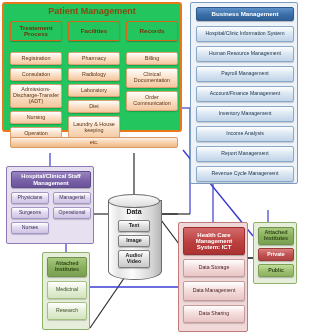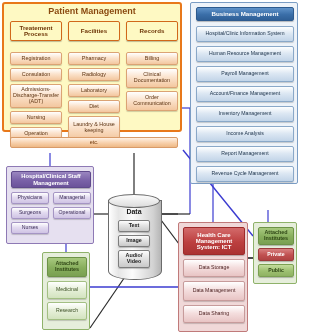--- a/index.html
+++ b/index.html
@@ -7,21 +7,21 @@
        font-family:"Liberation Sans",sans-serif;position:relative;overflow:hidden;}
   #root{position:absolute;inset:0;}
   .panel{position:absolute;box-sizing:border-box;}
 
   
   .chip{box-sizing:border-box;display:flex;align-items:center;justify-content:center;
         text-align:center;border-radius:2px;line-height:1.05;}
 
   
   .pm{left:2px;top:2px;width:180px;height:130px;border:2px solid #e8781a;
-      background:#fef9c3;border-radius:3px;}
+      background:#22c55e;border-radius:3px;}
   .pm-title{position:absolute;left:0;right:0;top:2px;height:13px;
             font-size:9px;font-weight:bold;color:#8a4a10;text-align:center;}
   .o-head{background:linear-gradient(180deg,#f7a košice 0%,#ef8b2c 50%,#e2761a 100%);
           border:1px solid #d1681a;color:#6e3608;font-weight:bold;font-size:6.2px;
           box-shadow:0 1px 1px rgba(0,0,0,.25);}
   .o-item{background:linear-gradient(180deg,#ffffff 0%,#fbe3cd 45%,#f3c79f 100%);
           border:1px solid #dba374;color:#5d3413;font-size:5.4px;
           box-shadow:0 1px 1px rgba(0,0,0,.18);}
   .o-etc{background:linear-gradient(180deg,#fff0e2 0%,#f6cda6 60%,#eeb985 100%);
          border:1px solid #d89a68;color:#6e3608;font-size:5.4px;}

